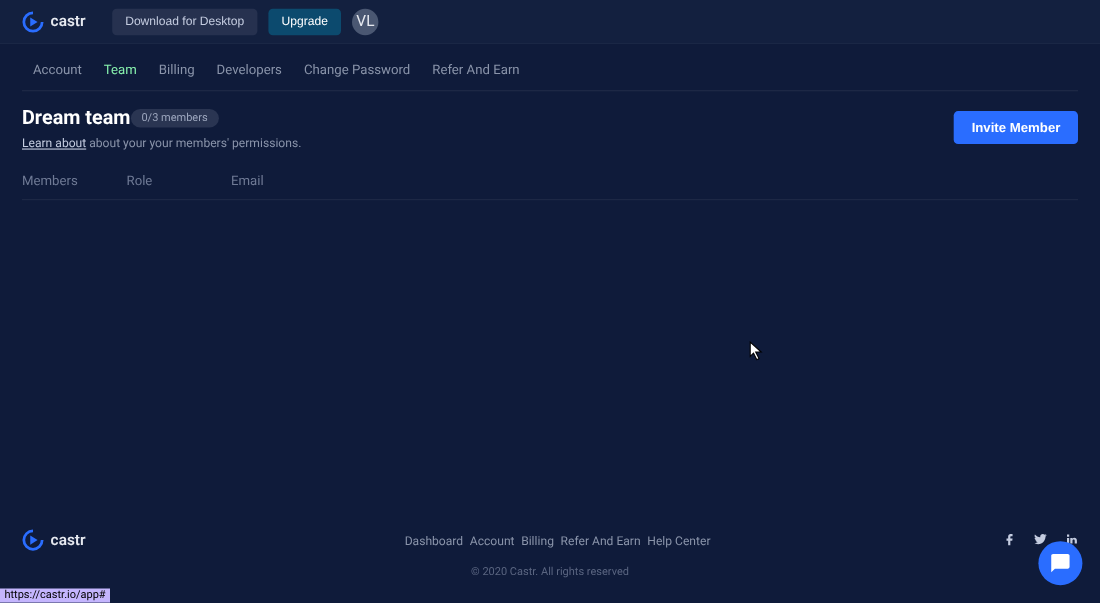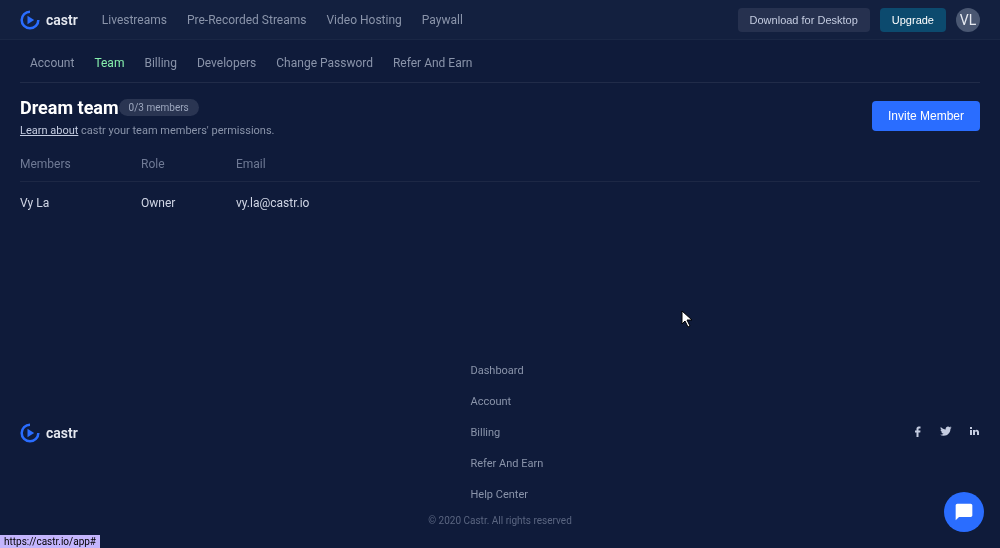--- a/index.html
+++ b/index.html
@@ -128,21 +128,21 @@
     }
     .subtext a {
       color: #c4cce0;
       text-decoration: underline;
       cursor: pointer;
     }
     .btn-invite {
       background: #2a6dff;
       color: #fff;
       font-size: 12px;
-      font-weight: 400;
+      font-weight: 700;
       padding: 8px 16px;
       border-radius: 4px;
       border: none;
       cursor: pointer;
       margin-top: 4px;
     }
     .table {
       margin-top: 20px;
     }
     .table-head {
@@ -152,38 +152,37 @@
       padding-bottom: 10px;
       border-bottom: 1px solid rgba(255,255,255,0.06);
     }
     .table-row {
       display: flex;
       font-size: 12px;
       color: #d0d6e5;
       padding: 14px 0;
     }
     .col-members { width: 95px; }
-    .col-role { width: 95px; margin-left: 26px; }
+    .col-role { width: 95px; }
     .col-email { flex: 1; }
     .footer {
       position: absolute;
       bottom: 22px;
       left: 0;
       right: 0;
       padding: 0 20px;
     }
     .footer-top {
       display: flex;
       align-items: center;
       justify-content: space-between;
     }
     .footer-nav {
       display: flex;
-      gap: 18px;
-      flex-direction: column;
+      gap: 6px;
     }
     .footer-nav a {
       font-size: 11px;
       color: #8a94aa;
       text-decoration: none;
       cursor: pointer;
     }
     .footer-social {
       display: flex;
       gap: 16px;
@@ -235,26 +234,20 @@
 <div class="topbar">
   <div class="logo">
     <div class="logo-icon">
       <svg viewBox="0 0 24 24">
           <path d="M12 2 A10 10 0 1 0 22 12" fill="none" stroke="#2a6dff" stroke-width="3"></path>
           <path d="M9 7 L17 12 L9 17 Z" fill="#2a6dff"></path>
         </svg>
     </div>
     <span class="logo-text">castr</span>
   </div>
-  <div class="topnav">
-    <a>Livestreams</a>
-    <a>Pre-Recorded Streams</a>
-    <a>Video Hosting</a>
-    <a>Paywall</a>
-  </div>
   <div class="top-actions">
     <button class="btn-desktop">Download for Desktop</button>
     <button class="btn-upgrade">Upgrade</button>
     <div class="avatar">VL</div>
   </div>
 </div>
 
 <div class="content-wrap">
   <div class="subnav">
     <a>Account</a>
@@ -265,36 +258,31 @@
     <a>Refer And Earn</a>
   </div>
 
   <div class="page-header">
     <div>
       <div class="page-title-row">
         <h1 class="page-title">Dream team</h1>
         <span class="badge">0/3 members</span>
       </div>
       <div class="subtext">
-        <a>Learn about</a><span> castr your team members' permissions.</span>
+        <a>Learn about</a><span> about your your members' permissions.</span>
       </div>
     </div>
     <button class="btn-invite">Invite Member</button>
   </div>
 
   <div class="table">
     <div class="table-head">
       <div class="col-members">Members</div>
       <div class="col-role">Role</div>
       <div class="col-email">Email</div>
-    </div>
-    <div class="table-row">
-      <div class="col-members">Vy La</div>
-      <div class="col-role">Owner</div>
-      <div class="col-email">vy.la@castr.io</div>
     </div>
   </div>
 </div>
 
 <div class="footer">
   <div class="footer-top">
     <div class="logo">
       <div class="logo-icon">
         <svg viewBox="0 0 24 24">
             <path d="M12 2 A10 10 0 1 0 22 12" fill="none" stroke="#2a6dff" stroke-width="3"></path>

